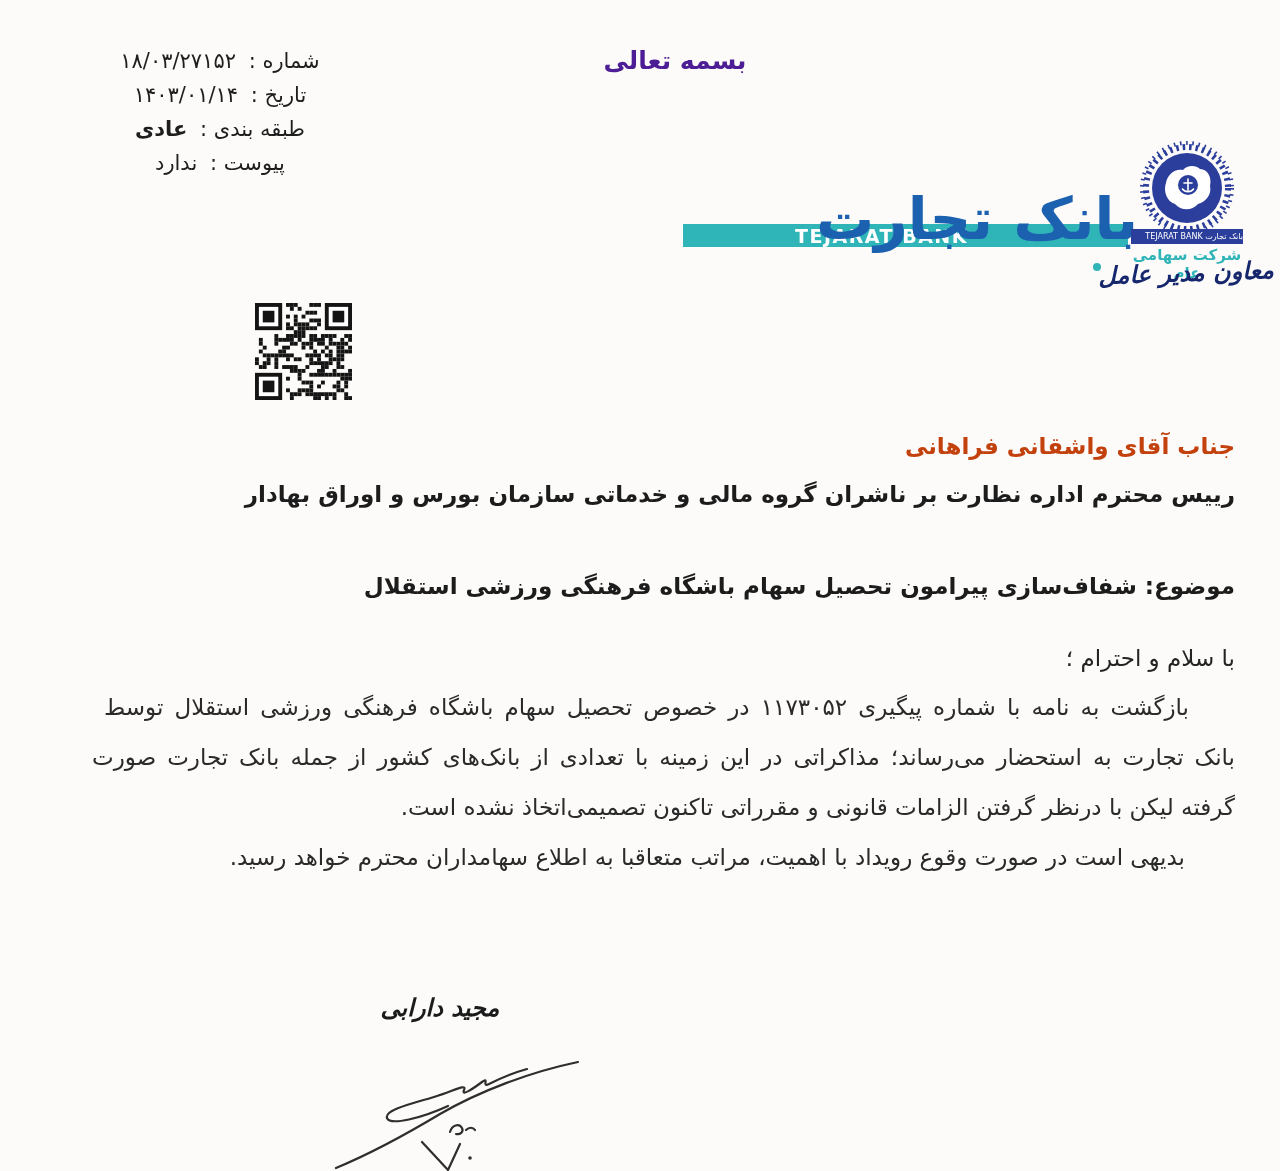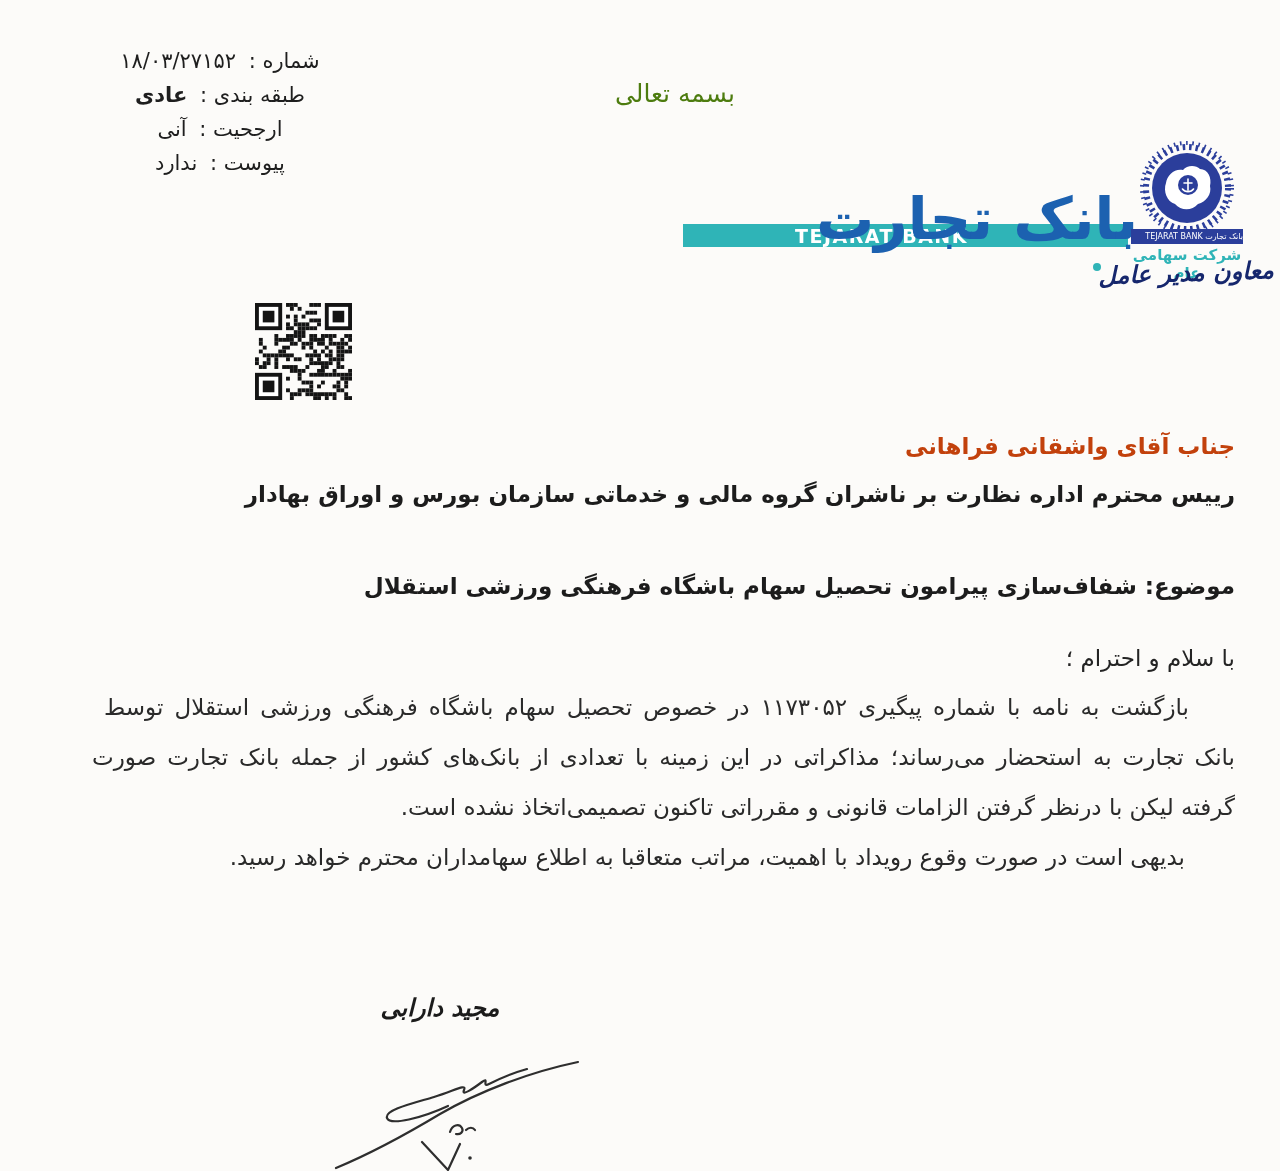--- a/index.html
+++ b/index.html
@@ -5,21 +5,21 @@
   * { margin:0; padding:0; box-sizing:border-box; }
   body { background:#e8e8e8; font-family:"DejaVu Sans", sans-serif; }
   .page {
     position:relative; width:1280px; height:1171px; margin:0 auto;
     background:#fcfbf9; overflow:hidden; color:#222;
     font-family:"DejaVu Sans", sans-serif;
   }
   
   .besmele {
     position:absolute; top:46px; left:585px; width:180px;
-    text-align:center; font-size:25px; font-weight:400; color:#4d7c0f; direction:rtl;margin-top:33px;
+    text-align:center; font-size:25px; font-weight:700; color:#4c1d95; direction:rtl;
   }
   .meta {
     position:absolute; top:44px; left:90px; width:260px;
     direction:rtl; text-align:center;
   }
   .meta-line { font-size:21px; line-height:34px; white-space:nowrap; color:#1e1e1e; }
   .meta-line .val { margin-right:6px; }
   .meta-line .v-bold { font-weight:bold; }
   
   .band {
@@ -87,26 +87,26 @@
 <div class="page">
 
   <div class="besmele">بسمه تعالی</div>
 
   <div class="meta">
     <div class="meta-line">
       <span>شماره :</span>
       <span class="val">۱۸/۰۳/۲۷۱۵۲</span>
     </div>
     <div class="meta-line">
+      <span>تاریخ :</span>
+      <span class="val">۱۴۰۳/۰۱/۱۴</span>
+    </div>
+    <div class="meta-line">
       <span>طبقه بندی :</span>
       <span class="val v-bold">عادی</span>
-    </div>
-    <div class="meta-line">
-      <span>ارجحیت :</span>
-      <span class="val">آنی</span>
     </div>
     <div class="meta-line">
       <span>پیوست :</span>
       <span class="val">ندارد</span>
     </div>
   </div>
 
   <div class="band">
     <span class="band-en">TEJARAT BANK</span>
   </div>

